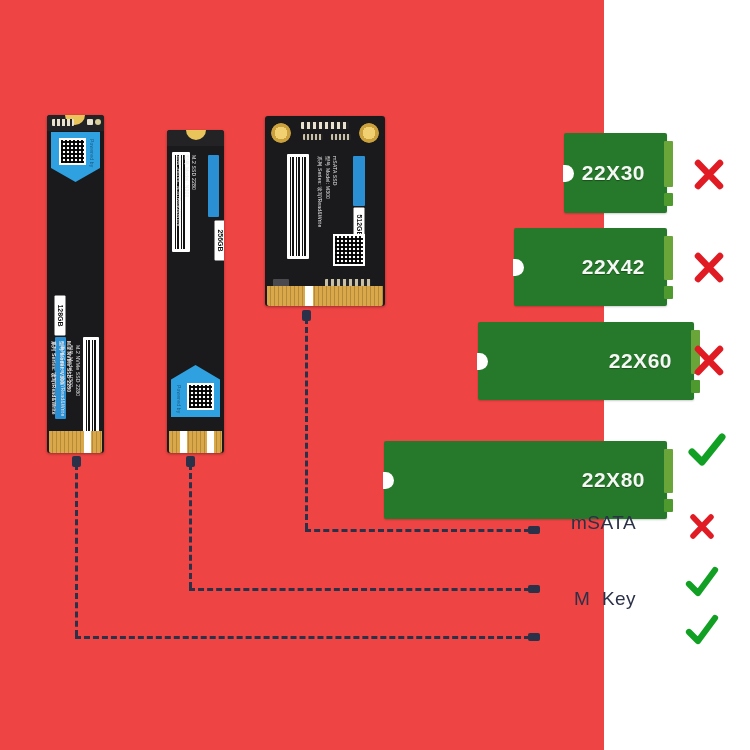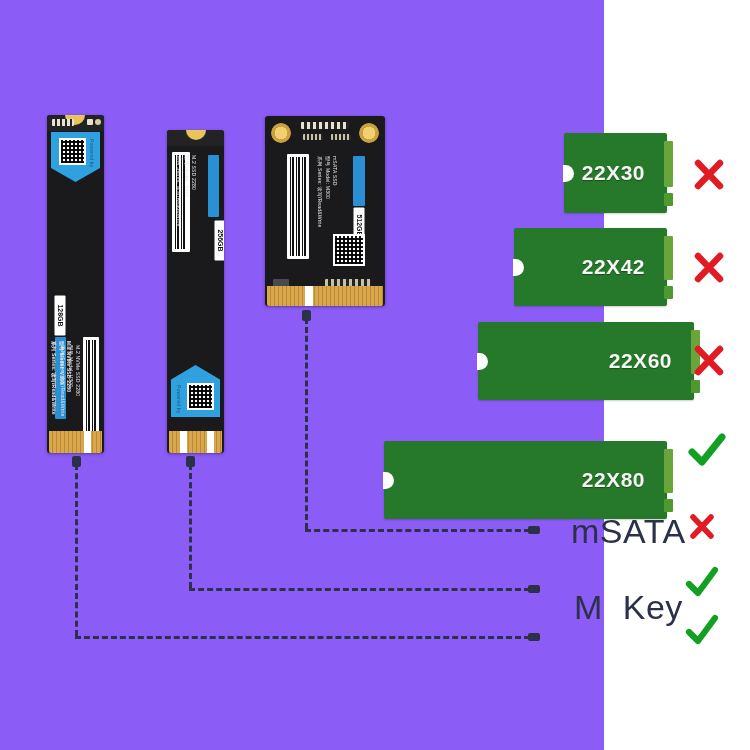--- a/index.html
+++ b/index.html
@@ -2,21 +2,21 @@
 <html><head>
 <meta charset="utf-8">
 <style>
   * { box-sizing: border-box; margin: 0; padding: 0; }
   html, body {
     width: 750px; height: 750px;
     background: #ffffff;
     font-family: "Liberation Sans", sans-serif;
     overflow: hidden;
   }
-  #stage { position: relative; width: 604px; height: 750px; background: #8b5cf6; }
+  #stage { position: relative; width: 604px; height: 750px; background: #ef4444; }
 
   
   .ssd {
     position: absolute;
     background: #1a1a1c;
     border-radius: 3px;
     box-shadow: 0 1px 3px rgba(0,0,0,.35);
     overflow: hidden;
   }
   .pcb-top {
@@ -134,21 +134,21 @@
   .cap-dot {
     position: absolute; width: 9px; height: 11px;
     background: #2b3148; border-radius: 2px;
   }
   .cap-dot.h { width: 12px; height: 8px; }
 
   
   .rowlabel {
     position: absolute;
     color: #2b3148;
-    font-size: 34px;
+    font-size: 19px;
     white-space: pre;
     letter-spacing: .5px;
   }
 </style>
 </head>
 <body>
 
 <div id="stage">
 
   <div class="ssd" style="left:47px; top:115px; width:57px; height:338px;">

